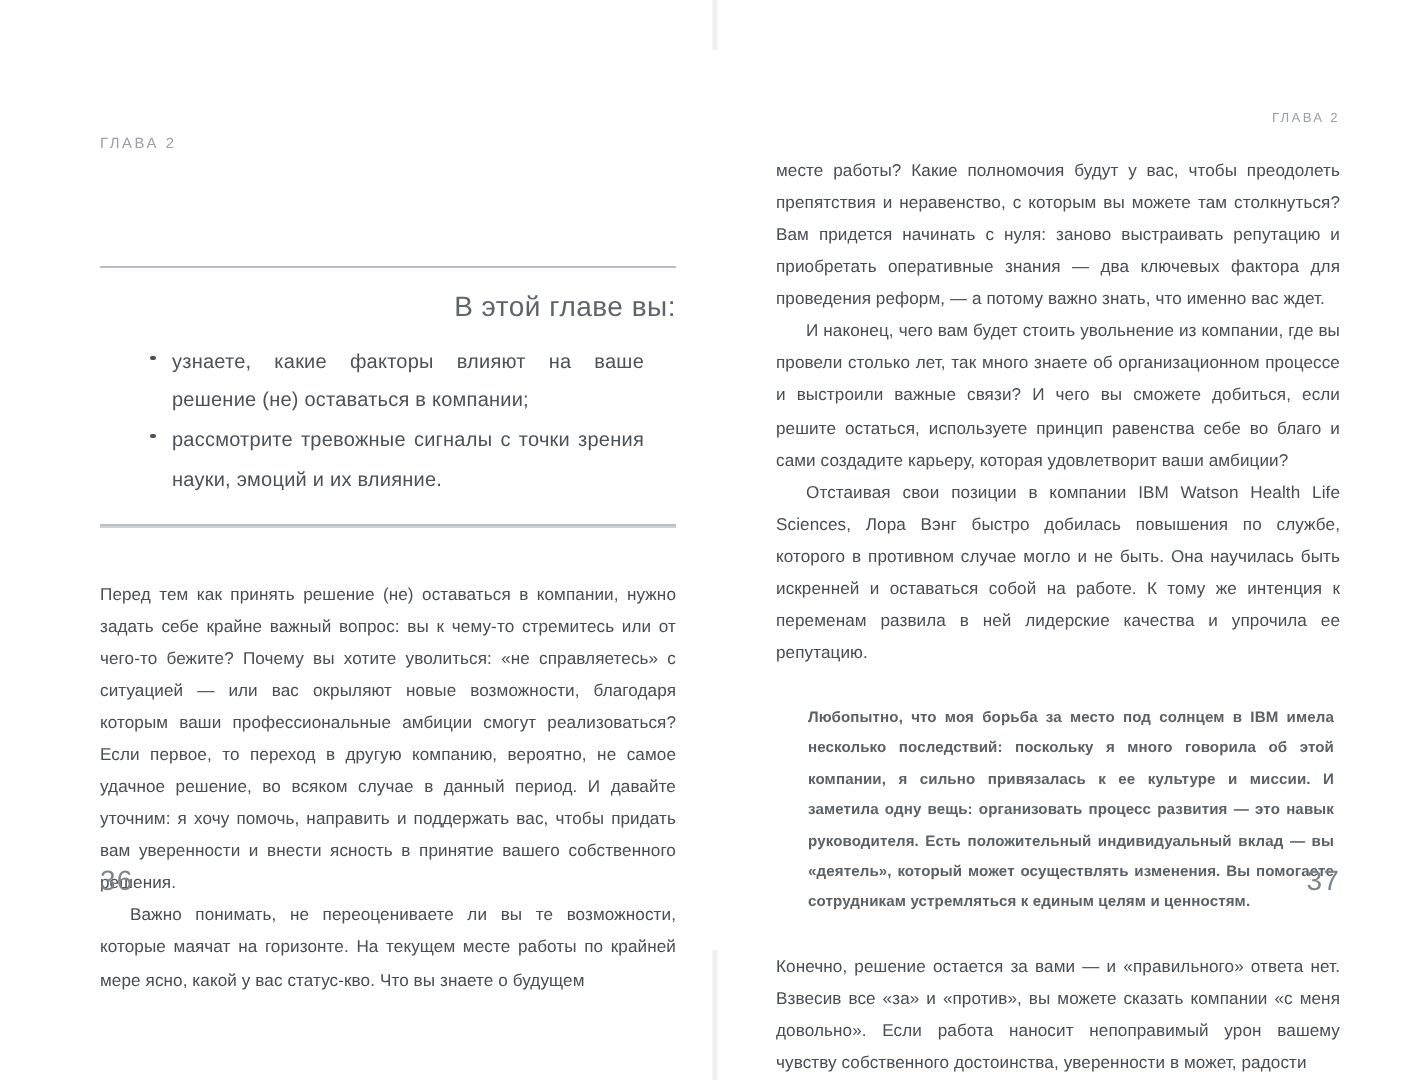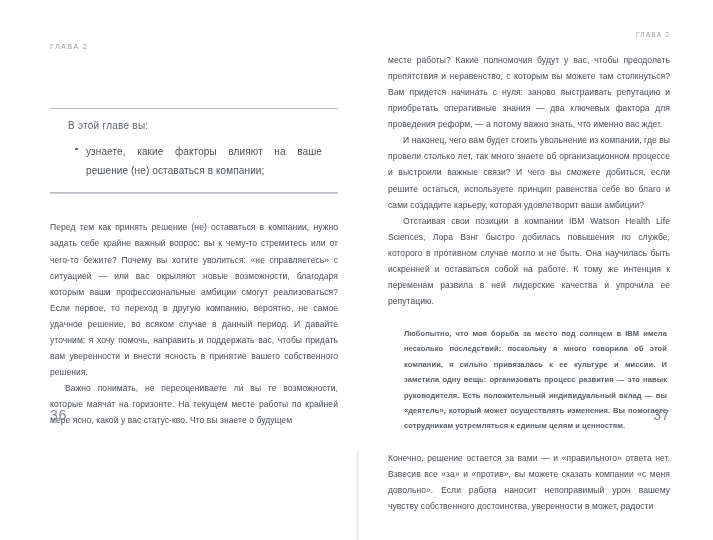--- a/index.html
+++ b/index.html
@@ -39,20 +39,21 @@
                 rgba(0,0,0,0.02));
     pointer-events: none;
   }
 
   .page {
     position: relative;
     width: 356px;
     height: 450px;
     box-sizing: border-box;
     background: #ffffff;
+    margin-top: 25px;
   }
   .page-left  { padding: 0 18px 0 50px; }
   .page-right { padding: 0 42px 0 32px; }
 
   
   .running-head {
     font-size: 6.6px;
     letter-spacing: 1.15px;
     color: #9aa0a6;
     text-transform: uppercase;
@@ -88,24 +89,25 @@
     width: 100%;
   }
   .rule-bottom {
     width: 100%;
     border-top: 1px solid #b9bec4;
     border-bottom: 1px solid #cdd2d7;
     height: 2px;
     box-sizing: border-box;
   }
   .callout-intro {
-    font-size: 10px;
+    font-size: 14px;
     color: #5d646b;
     margin: 11px 0 0 18px;
     letter-spacing: 0.25px;
+    text-align: right;
   }
   .callout-list {
     list-style: none;
     margin: 11px 0 12px 0;
     padding: 0 10px 0 36px;
   }
   .callout-list li {
     position: relative;
     font-size: 10px;
     line-height: 1.92;
@@ -184,20 +186,21 @@
       <div class="chapter-eyebrow">ГЛАВА 2</div>
     </div>
 
     <div class="callout">
       <div class="rule-top"></div>
 
       <div class="callout-intro">В этой главе вы:</div>
 
       <ul class="callout-list">
         <li>узнаете, какие факторы влияют на ваше решение (не) оставаться в компании;</li>
+        <li>рассмотрите тревожные сигналы с точки зрения науки, эмоций и их влияние.</li>
       </ul>
 
       <div class="rule-bottom"></div>
     </div>
 
     <div class="body-col">
       <p class="body first-para">Перед тем как принять решение (не) оставаться в компании, нужно задать себе крайне важный вопрос: вы к чему-то стремитесь или от чего-то бежите? Почему вы хотите уволиться: «не справляетесь» с ситуацией — или вас окрыляют новые возможности, благодаря которым ваши профессиональные амбиции смогут реализоваться? Если первое, то переход в другую компанию, вероятно, не самое удачное решение, во всяком случае в данный период. И давайте уточним: я хочу помочь, направить и поддержать вас, чтобы придать вам уверенности и внести ясность в принятие вашего собственного решения.</p>
       <p class="body indent">Важно понимать, не переоцениваете ли вы те возможности, которые маячат на горизонте. На текущем месте работы по крайней мере ясно, какой у вас статус-кво. Что вы знаете о будущем</p>
     </div>
 

